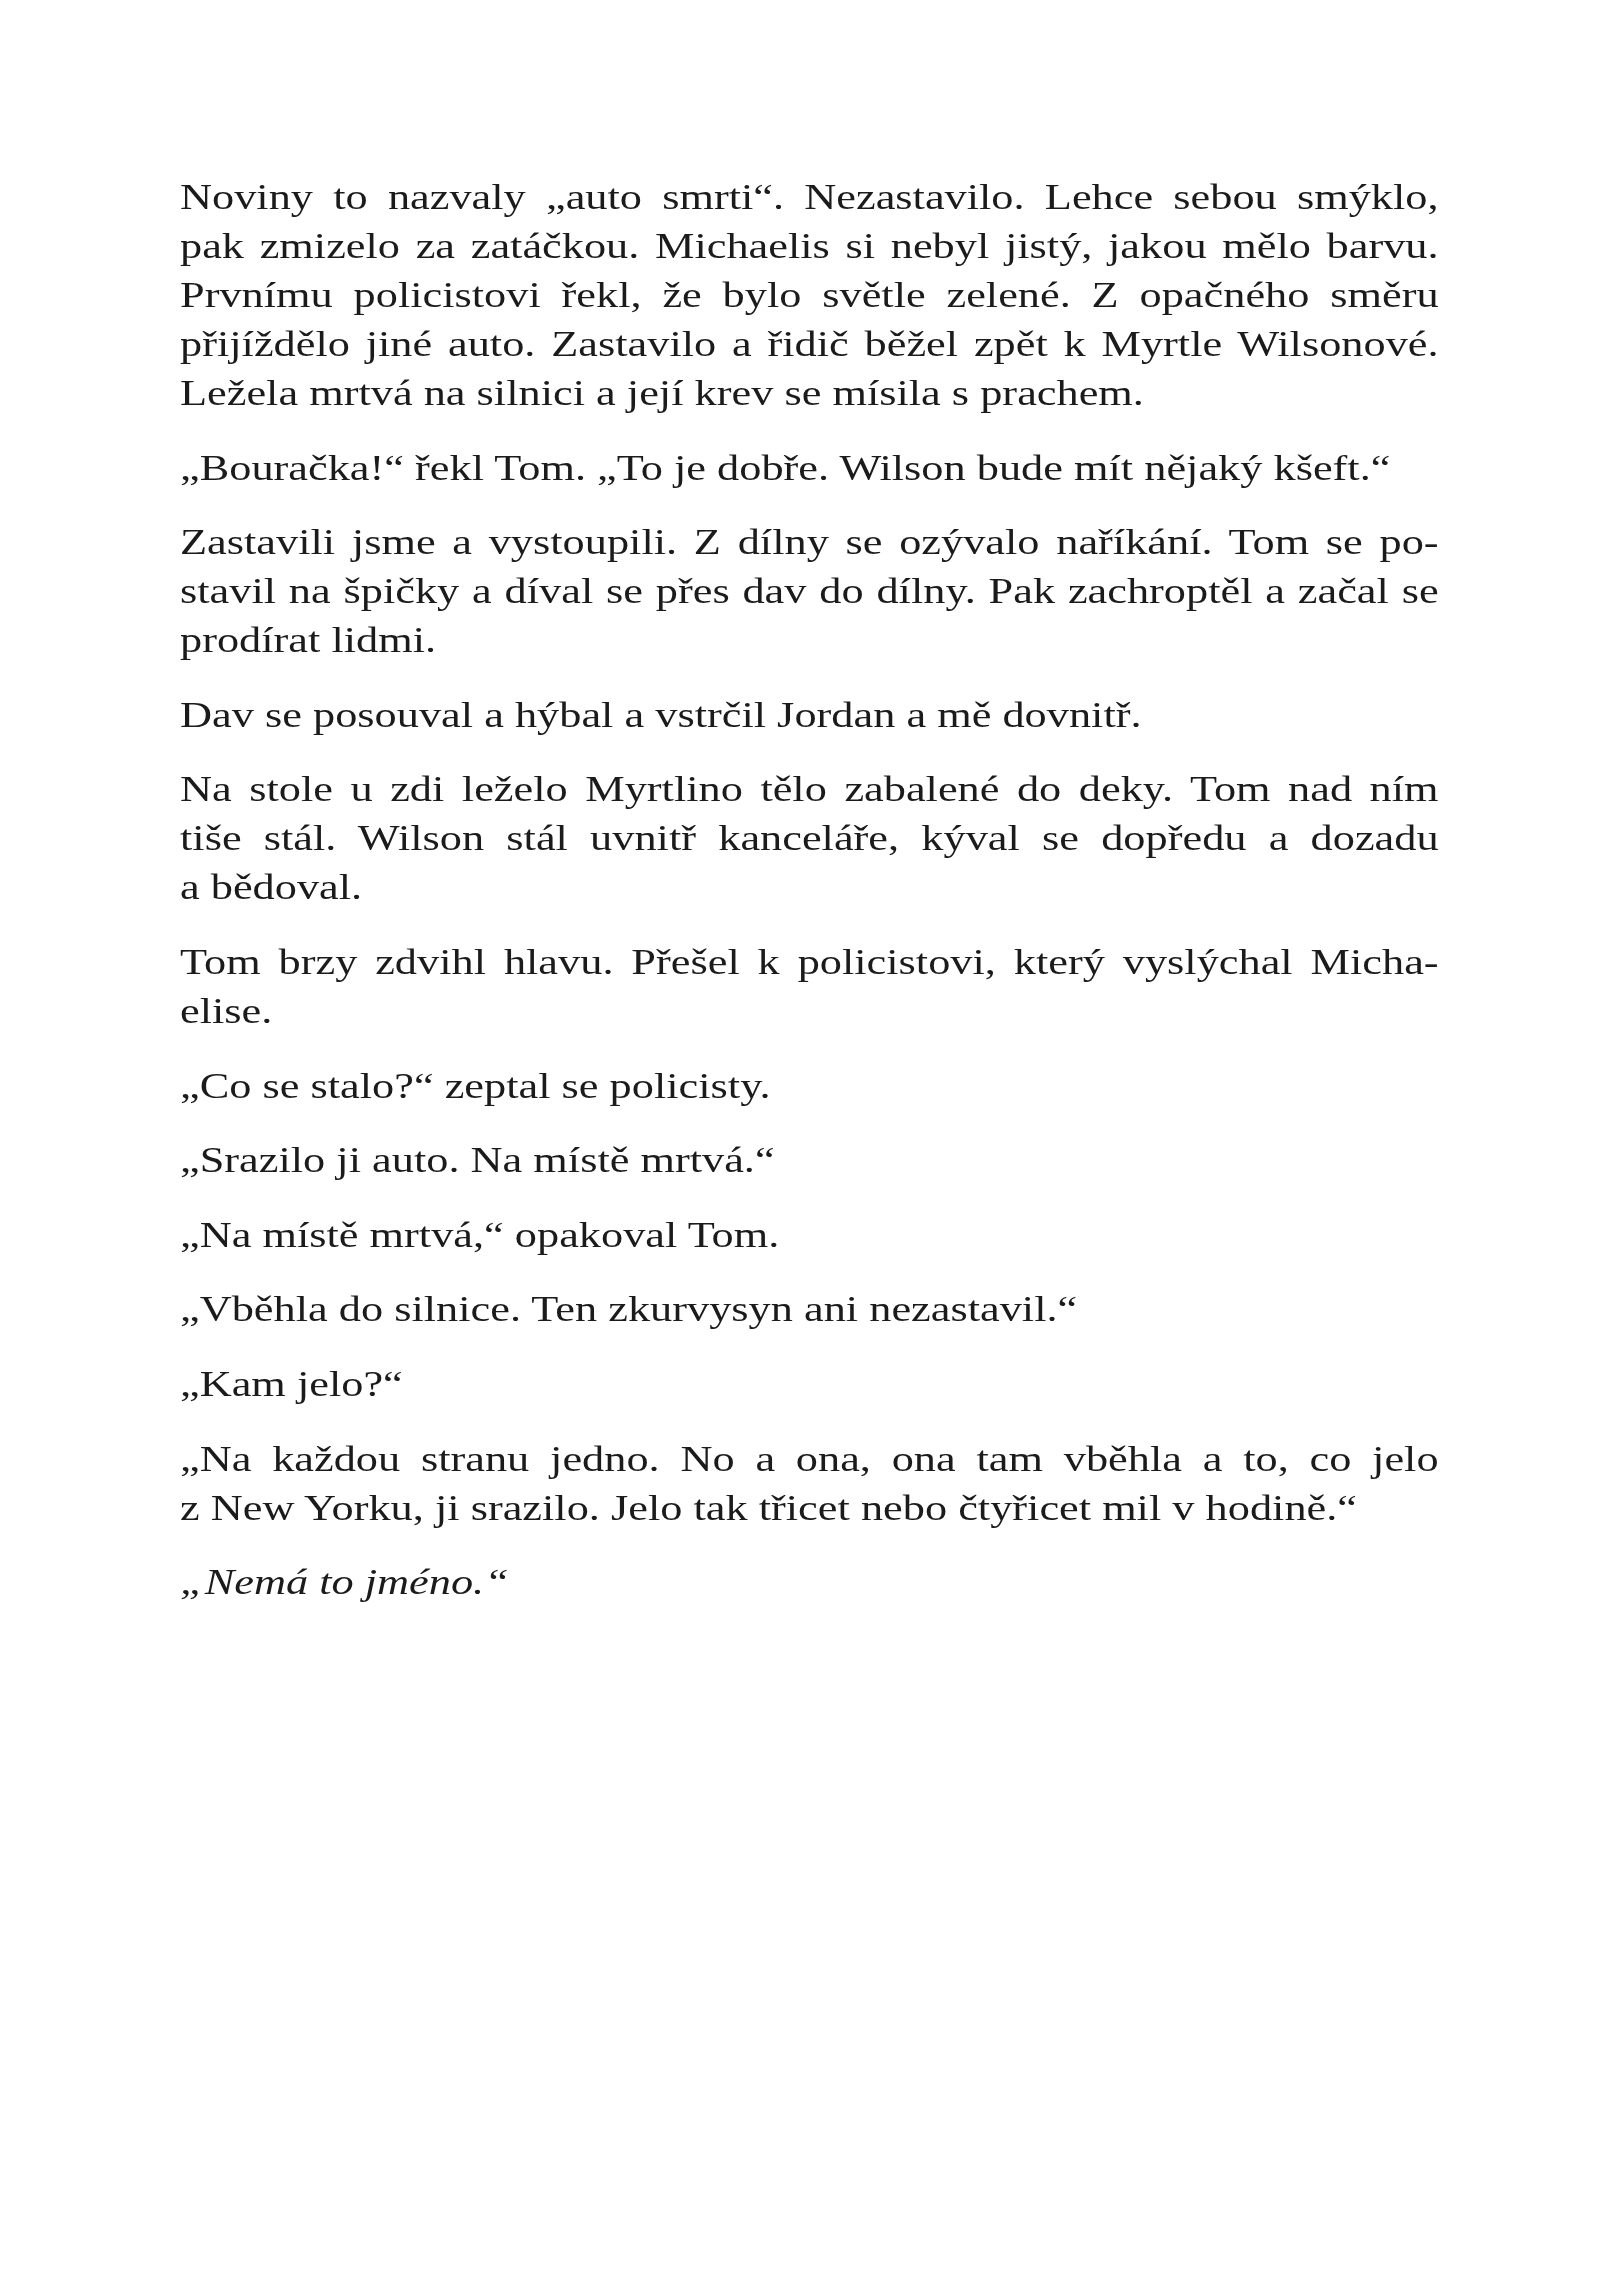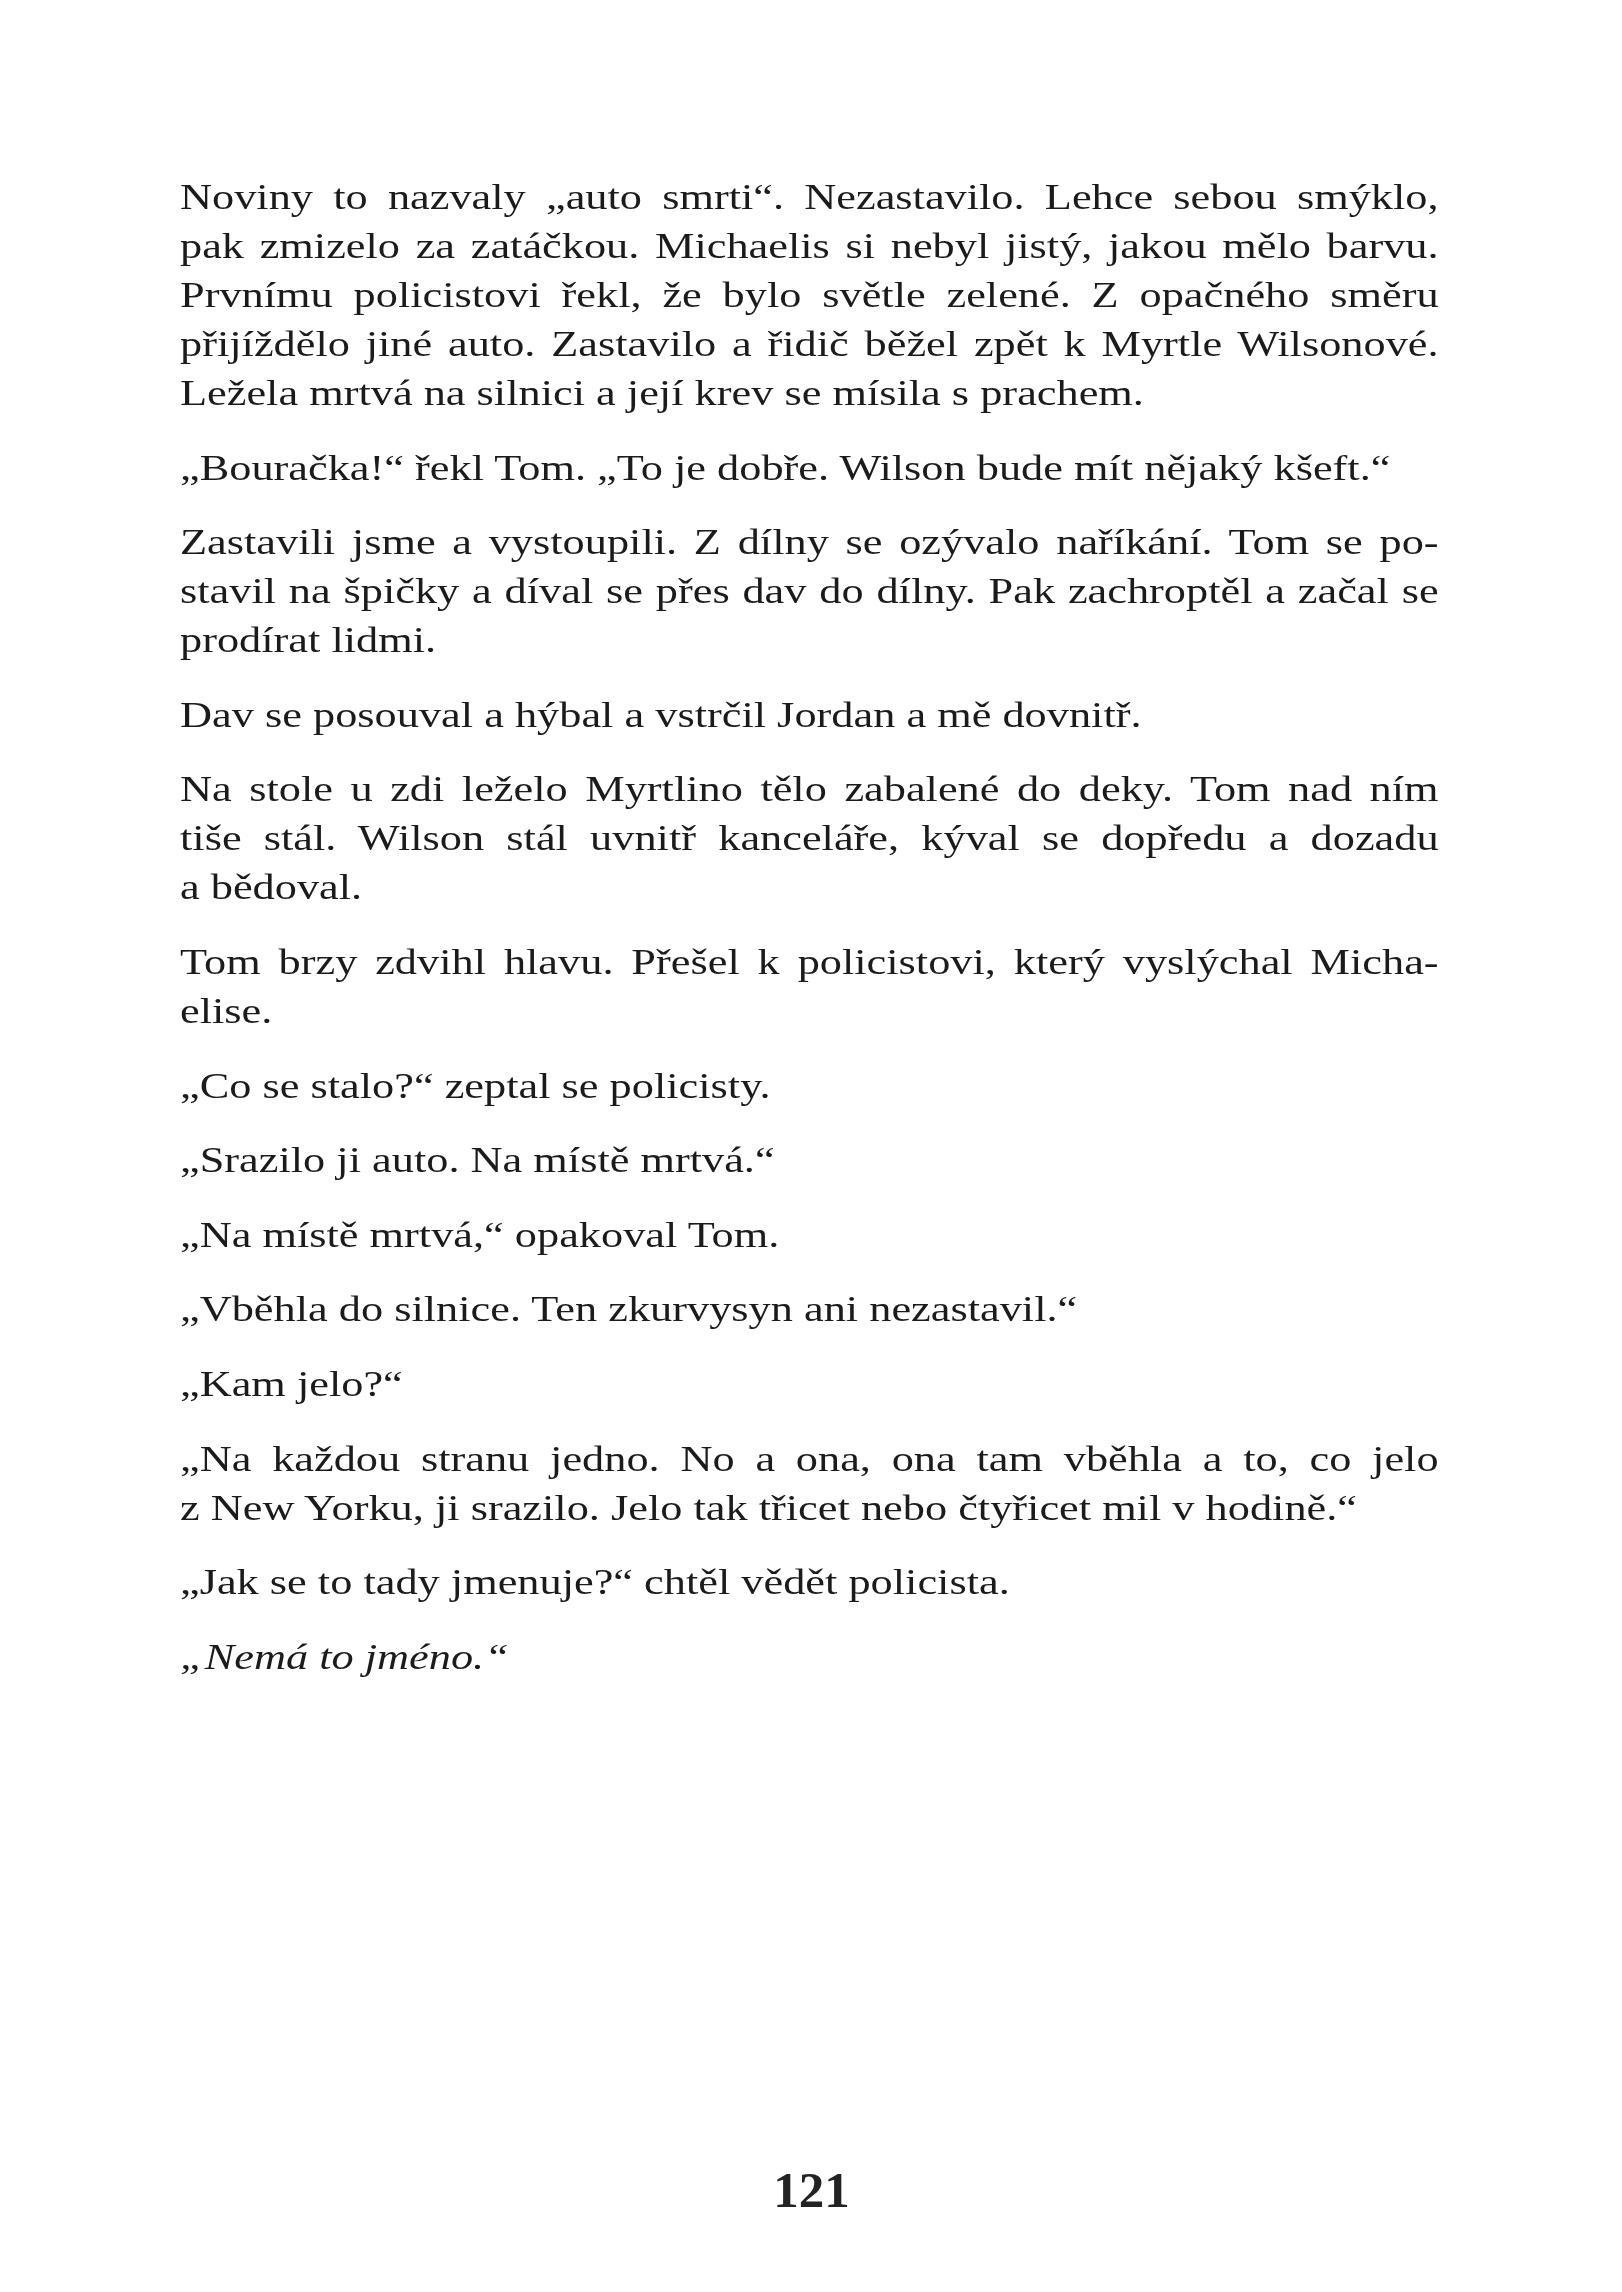--- a/index.html
+++ b/index.html
@@ -101,23 +101,17 @@
         <div class="line last">„Vběhla do silnice. Ten zkurvysyn ani nezastavil.“</div>
       </div>
       <div class="para">
         <div class="line last">„Kam jelo?“</div>
       </div>
       <div class="para">
         <div class="line just">„Na každou stranu jedno. No a ona, ona tam vběhla a to, co jelo</div>
         <div class="line last">z New Yorku, ji srazilo. Jelo tak třicet nebo čtyřicet mil v hodině.“</div>
       </div>
       <div class="para">
-        <div class="line last">„Jak se to tady jmenuje?“ chtěl vědět policista.</div>
-      </div>
-      <div class="para">
         <div class="line last">„Nemá to jméno.“</div>
       </div>
     </main>
-  <footer class="page-footer">
-    <span>121</span>
-  </footer>
 </div>
 
 
 </body></html>

